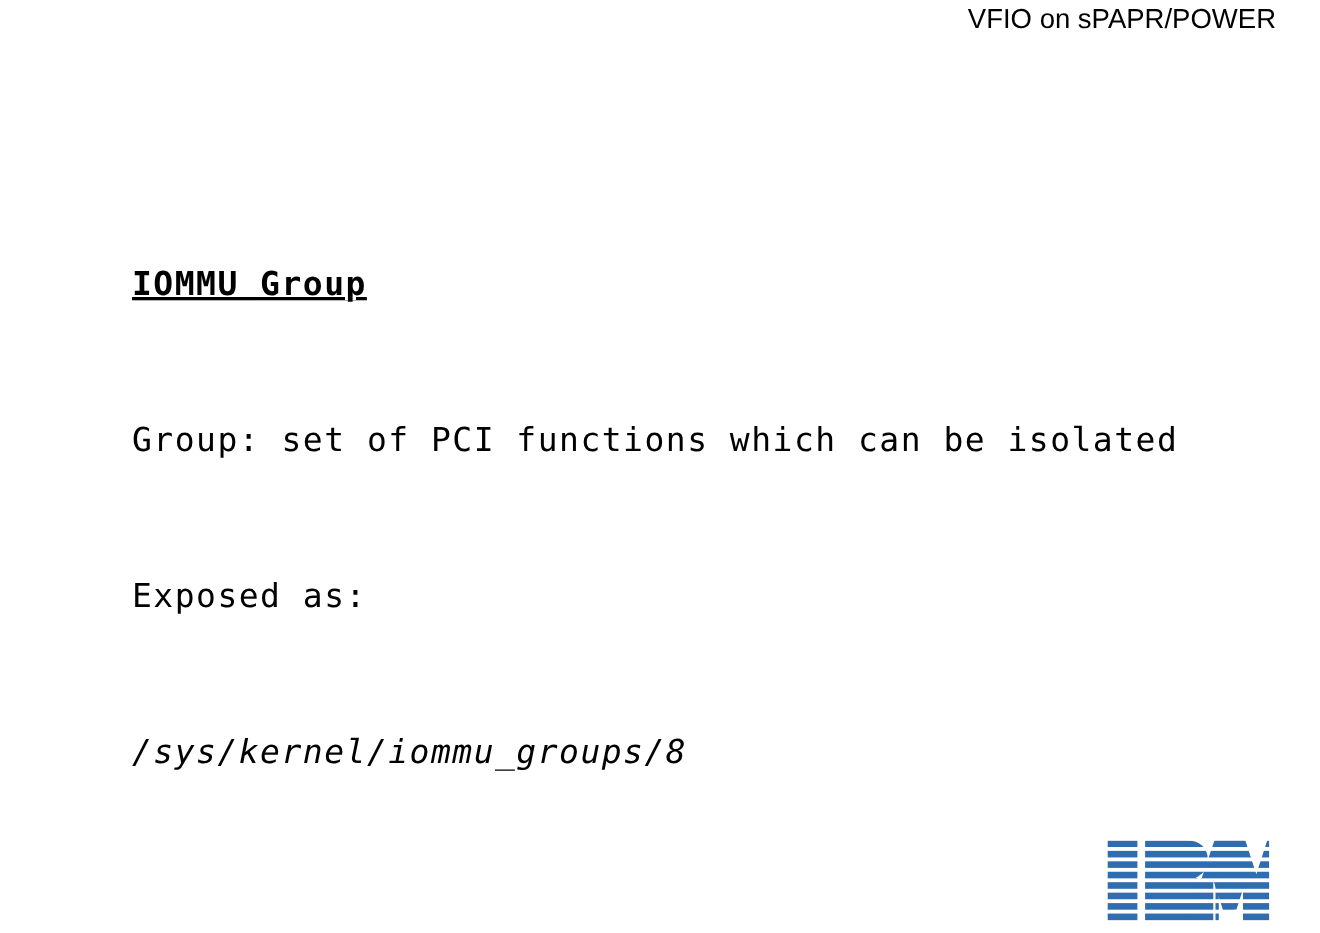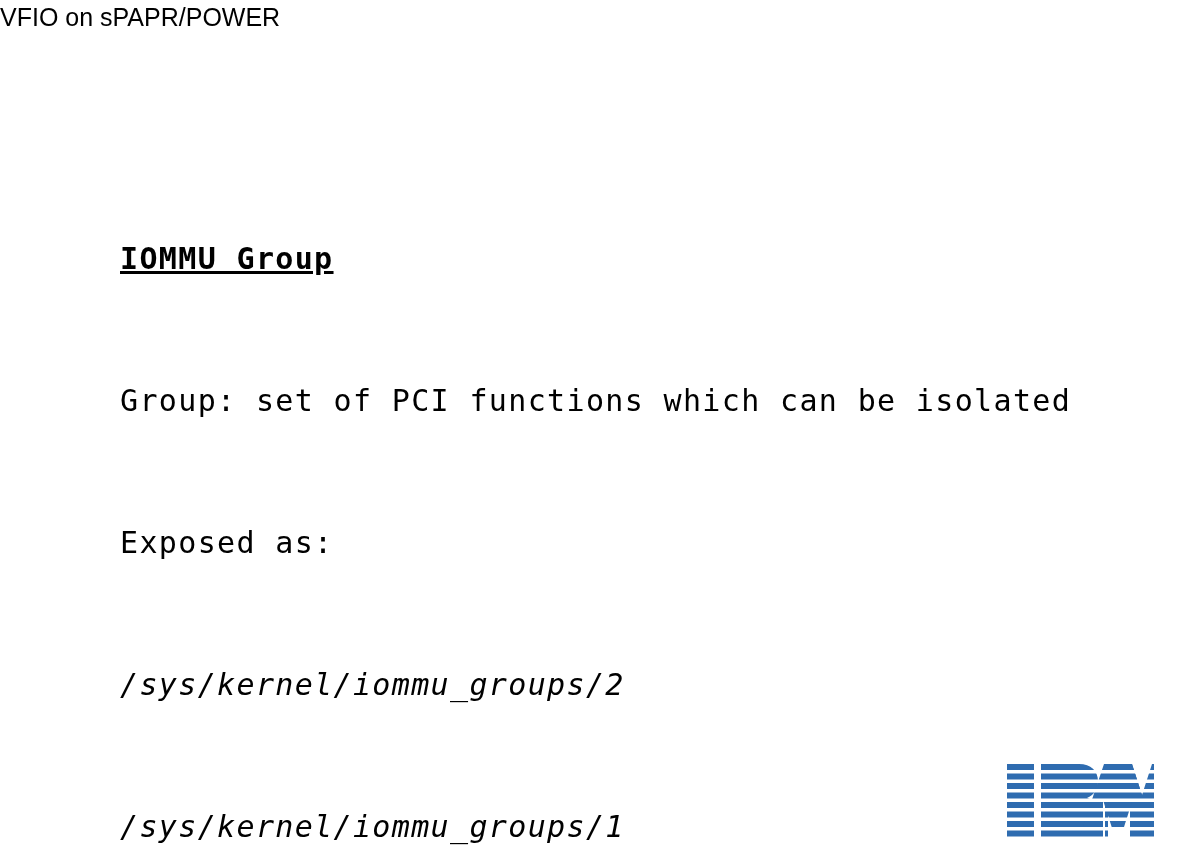--- a/index.html
+++ b/index.html
@@ -17,21 +17,21 @@
     color: #000000;
     -webkit-font-smoothing: antialiased;
   }
 
   
   .slide-title {
     position: absolute;
     left: 0;
     top: 2px;
     width: 1160px;
-    text-align: left;
+    text-align: right;
     font-family: "Liberation Sans", "DejaVu Sans", sans-serif;
     font-size: 25px;
     font-weight: 400;
     line-height: 30px;
     color: #000000;
     white-space: pre;
   }
 
   
   .body-block {
@@ -73,23 +73,22 @@
 <div class="slide-title">VFIO on sPAPR/POWER</div>
 
 <div class="body-block">
 
   <div class="line"><span class="b">IOMMU Group</span></div>
 
   <div class="line"><span>Group: set of PCI functions which can be isolated</span></div>
 
   <div class="line"><span>Exposed as:</span></div>
 
-  <div class="line"><span class="i">/sys/kernel/iommu_groups/2</span></div>
+  <div class="line"><span class="i">/sys/kernel/iommu_groups/8</span></div>
 
-  <div class="line"><span class="i">/sys/kernel/iommu_groups/1</span></div>
 
   
 
   
 
   
 
   
 
   

